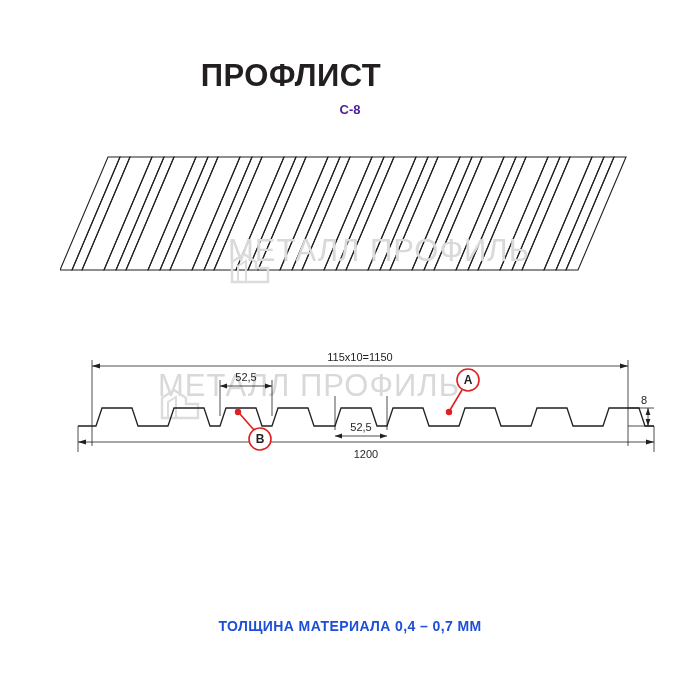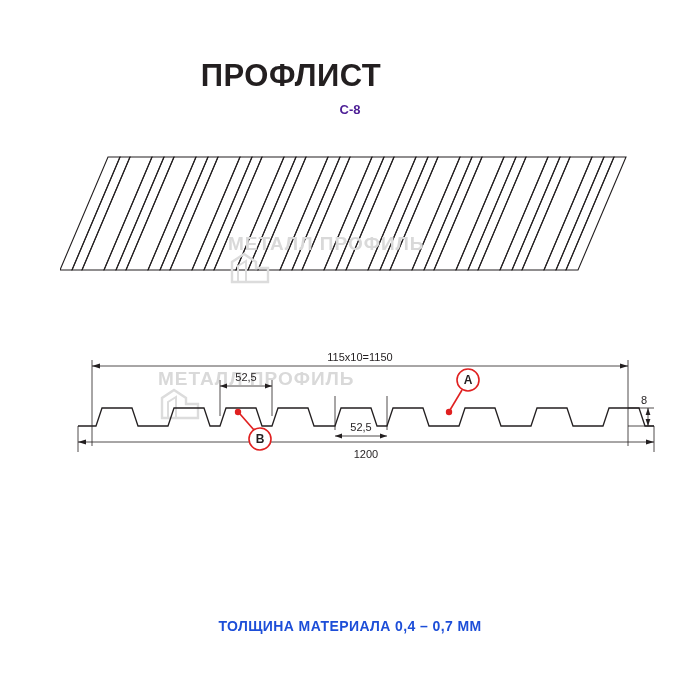--- a/index.html
+++ b/index.html
@@ -62,22 +62,22 @@
   .plan-wrap {
     position: absolute;
     top: 334px;
     left: 50px;
     width: 610px;
     height: 140px;
   }
   .wm {
     position: absolute;
     pointer-events: none;
-    font-size: 19px;
-    font-weight: bold;
+    font-size: 31px;
+    font-weight: normal;
     color: #d9d9d9;
     letter-spacing: 1px;
     white-space: nowrap;
   }
   .wm-1 { top: 233px; left: 228px; }
   .wm-2 { top: 368px; left: 158px; }
   .wm-logo {
     position: absolute;
     pointer-events: none;
   }

